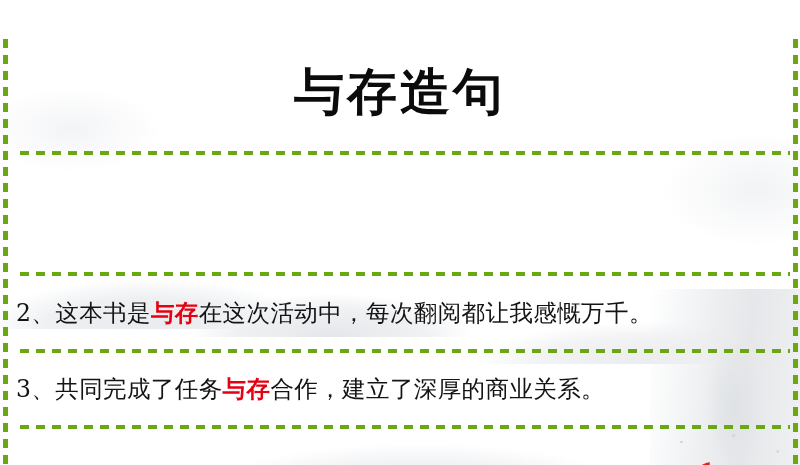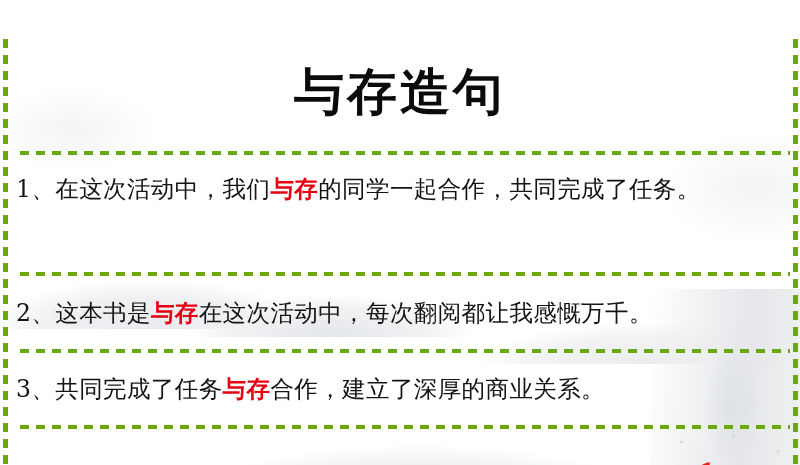--- a/index.html
+++ b/index.html
@@ -160,23 +160,20 @@
   <div class="wash wash-rock2"></div>
   <div class="wash wash-speck"></div>
 
   <div class="edge-dash edge-left"></div>
   <div class="edge-dash edge-right"></div>
 
   <div class="title">与存造句</div>
 
   <div class="sep" style="top:112px"></div>
 
-  <div class="sentence s1">
-    <span>1、</span><span>在这次活动中，我们</span><span class="kw">与存</span><span>的同学一起合作，共同完成了任务。</span>
-  </div>
 
   <div class="sep" style="top:233px"></div>
 
   <div class="sentence s2">
     <span>2、</span><span>这本书是</span><span class="kw">与存</span><span>在这次活动中，每次翻阅都让我感慨万千。</span>
   </div>
 
   <div class="sep" style="top:310px"></div>
 
   <div class="sentence s3">

